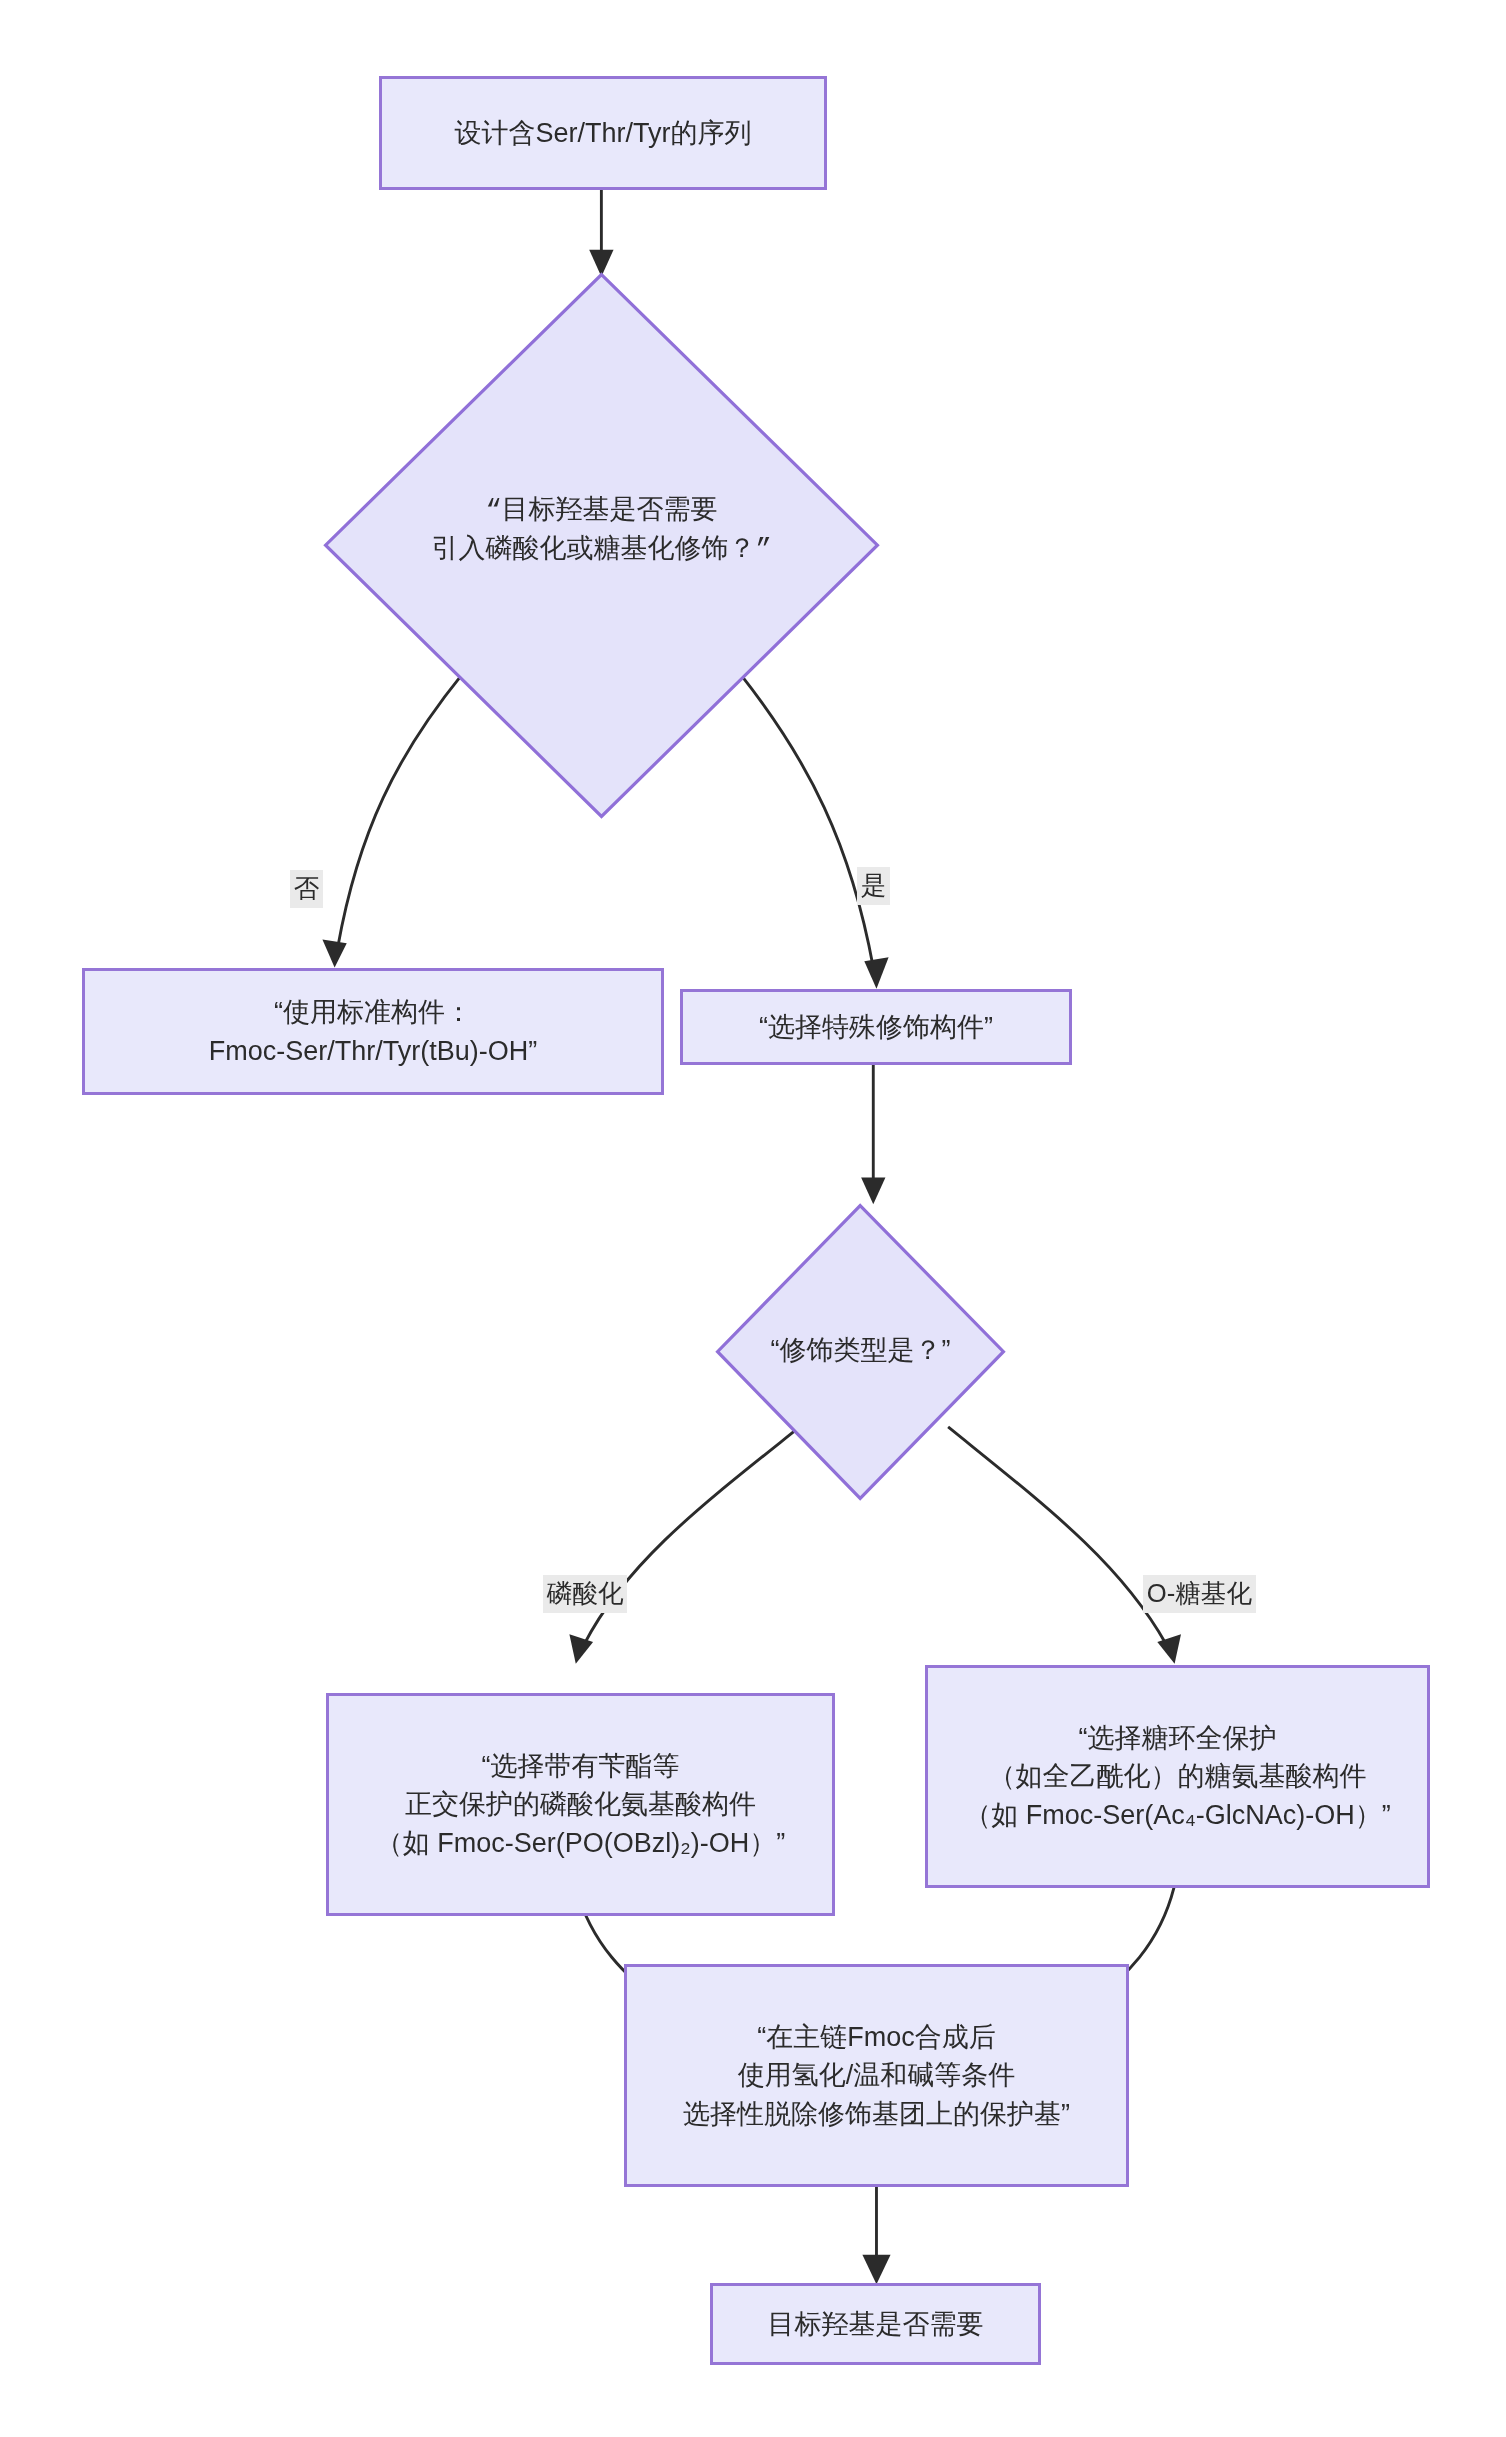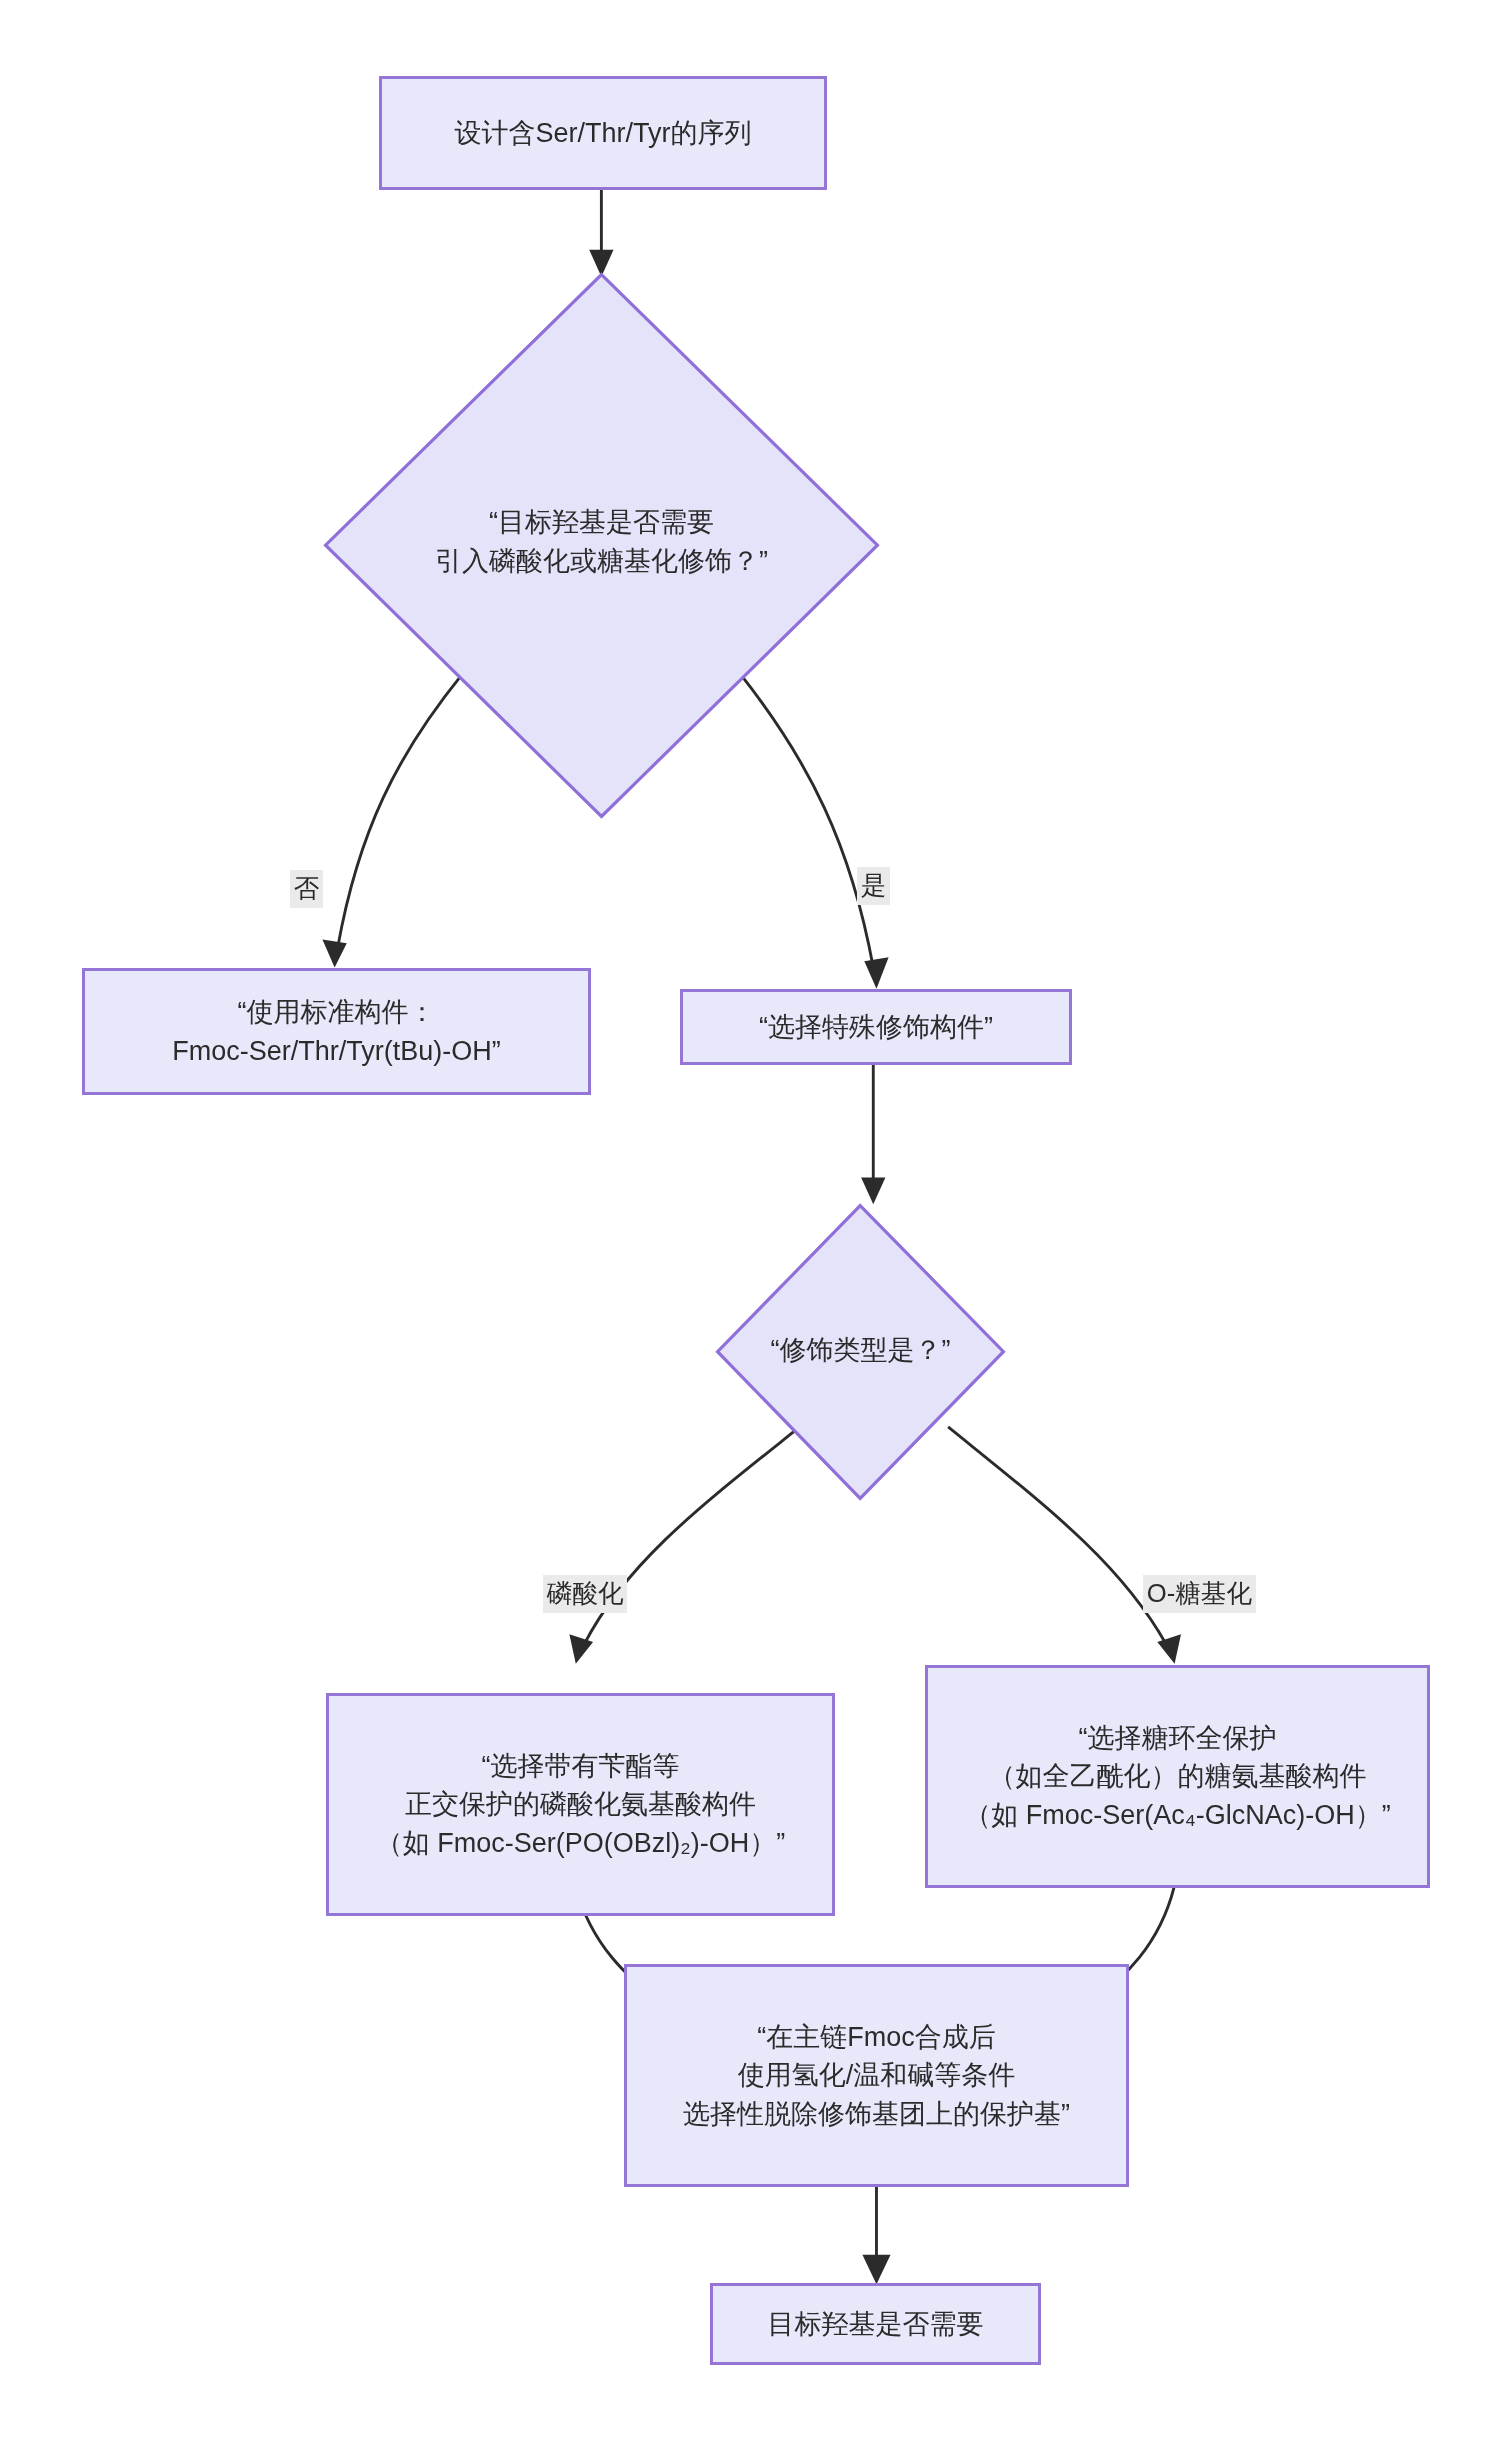--- a/index.html
+++ b/index.html
@@ -146,29 +146,29 @@
   </svg>
 
   <div class="node-box" style="left:379px; top:76px; width:448px; height:114px;">
     <div class="label">设计含Ser/Thr/Tyr的序列</div>
   </div>
 
   <div class="node-diamond" style="left:323px; top:272px; width:557px; height:547px;">
     <svg class="dshape" viewBox="0 0 870 855" preserveAspectRatio="none">
       <polygon points="435,4 866,427 435,851 4,427"></polygon>
     </svg>
-    <div class="label" style="top:231px;">“目标羟基是否需要
+    <div class="label" style="top:220px;font-family:Liberation Mono, monospace;">“目标羟基是否需要
 引入磷酸化或糖基化修饰？”</div>
   </div>
 
   <div class="edge-label" style="left:290px; top:870px;">否</div>
 
   <div class="edge-label" style="left:857px; top:867px;">是</div>
 
-  <div class="node-box" style="left:82px; top:968px; width:509px; height:127px;">
+  <div class="node-box" style="left:82px; top:968px; width:582px; height:127px;">
     <div class="label">“使用标准构件：
 Fmoc-Ser/Thr/Tyr(tBu)-OH”</div>
   </div>
 
   <div class="node-box" style="left:680px; top:989px; width:392px; height:76px;">
     <div class="label">“选择特殊修饰构件”</div>
   </div>
 
   <div class="node-diamond" style="left:715px; top:1203px; width:291px; height:298px;">
     <svg class="dshape" viewBox="0 0 455 465" preserveAspectRatio="none">

